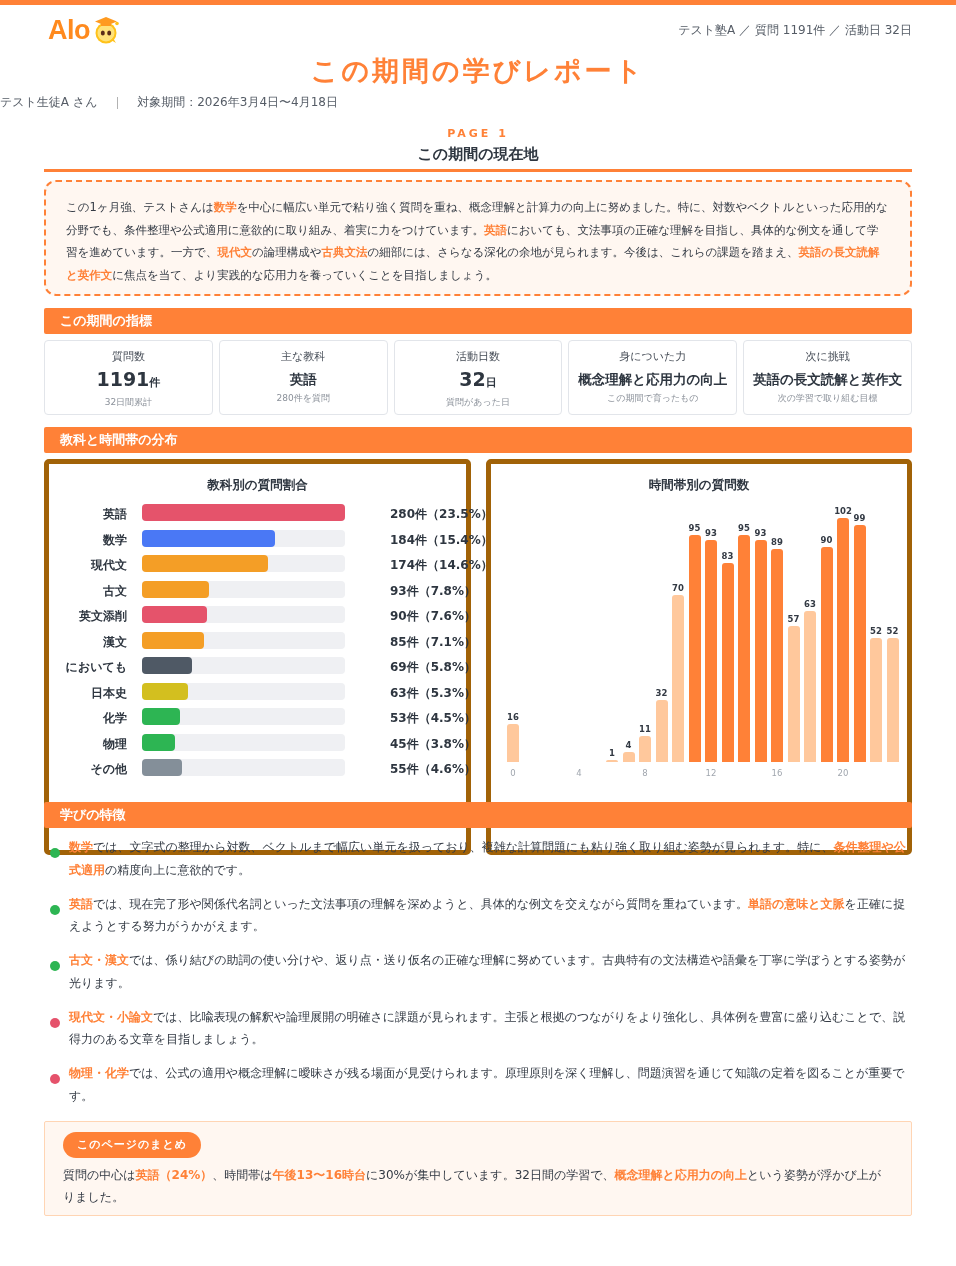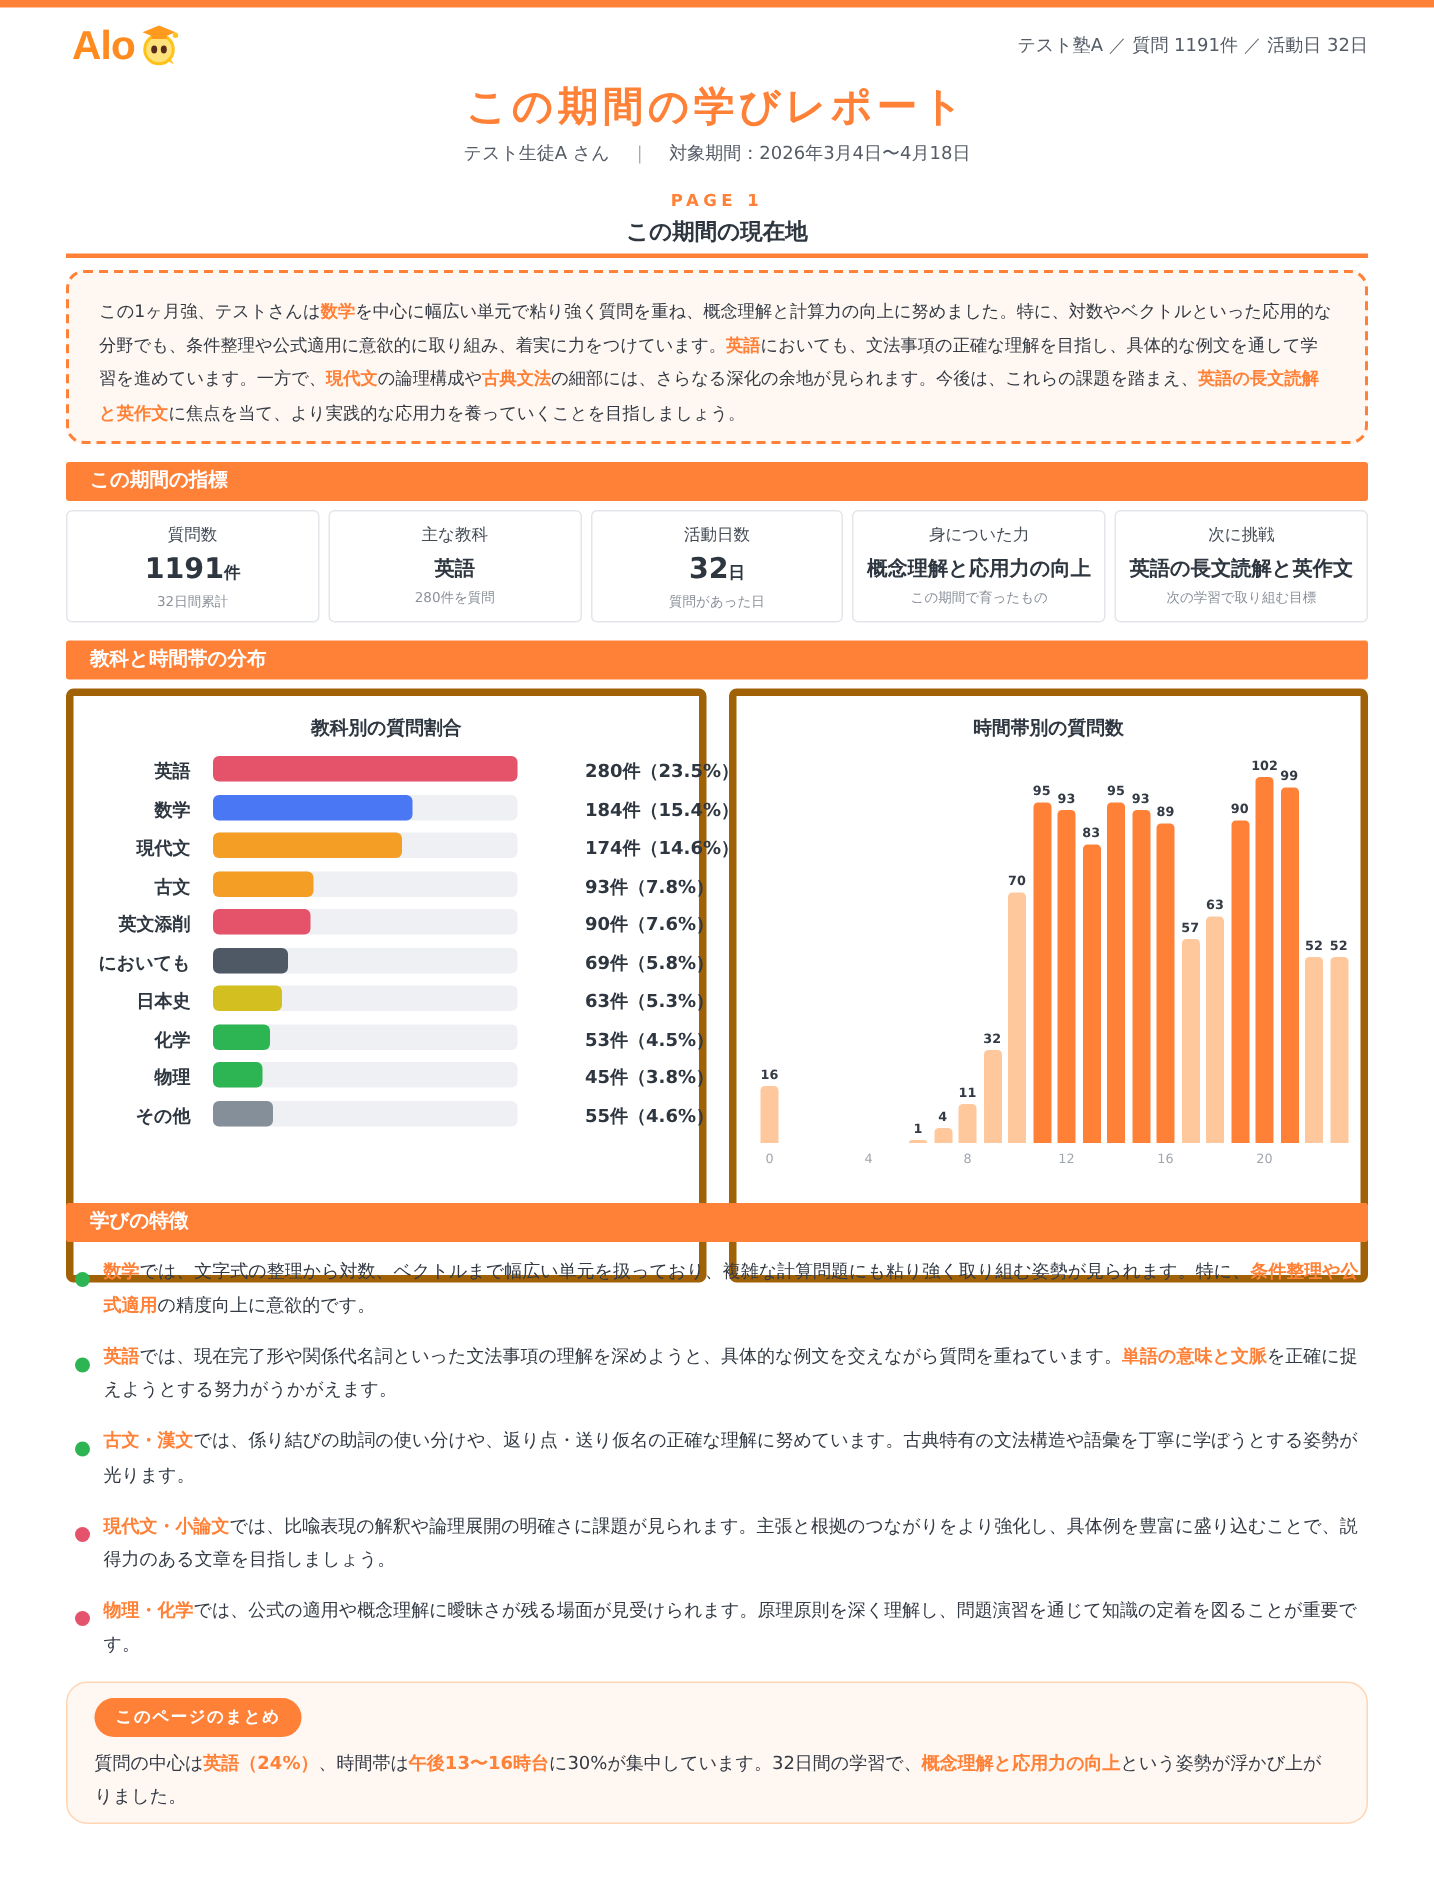--- a/index.html
+++ b/index.html
@@ -4,21 +4,21 @@
 <style>
   * { box-sizing: border-box; margin: 0; padding: 0; }
   html, body { width: 956px; height: 1266px; background: #ffffff; overflow: hidden; }
   body { font-family: "DejaVu Sans", "Liberation Sans", sans-serif; color: #333a44; position: relative; }
   .topbar { position: absolute; left: 0; top: 0; width: 956px; height: 5px; background: #ff8137; }
   .logo { position: absolute; left: 48px; top: 14px; height: 32px; display: flex; align-items: center; }
   .logo-text { font-family: "Liberation Sans", sans-serif; font-weight: 700; font-size: 27px; color: #ff8a1e; letter-spacing: -0.5px; }
   .logo-mascot { width: 30px; height: 30px; margin-left: 1px; position: relative; }
   .header-meta { position: absolute; right: 44px; top: 22px; font-size: 12px; color: #555c66; }
   .title { position: absolute; left: 0; width: 956px; top: 53px; text-align: center; font-size: 27px; font-weight: 700; color: #ff8137; letter-spacing: 3px; }
-  .subtitle { position: absolute; left: 0; width: 956px; top: 94px; text-align: center; font-size: 12px; color: #555c66; }
+  .subtitle { position: absolute; left: 0; width: 956px; top: 94px; font-size: 12px; color: #555c66; }
   .subtitle .sep { margin: 0 14px; color: #999; }
   .page-label { position: absolute; left: 0; width: 956px; top: 127px; text-align: center; font-size: 11px; font-weight: 700; color: #ff8137; letter-spacing: 3px; }
   .page-heading { position: absolute; left: 0; width: 956px; top: 145px; text-align: center; font-size: 15px; font-weight: 700; color: #2e3640; }
   .heading-rule { position: absolute; left: 44px; width: 868px; top: 169px; height: 3px; background: #ff8137; }
   .intro { position: absolute; left: 44px; top: 180px; width: 868px; height: 116px; border: 2px dashed #ff8137; border-radius: 12px; background: #fff7f1; padding: 14px 20px 0 20px; font-size: 11.5px; line-height: 22.5px; color: #333a44; }
   .hl { color: #ff8137; font-weight: 700; }
   .section-bar { position: absolute; left: 44px; width: 868px; height: 26px; background: #ff8137; color: #fff; font-size: 13px; font-weight: 700; padding-left: 16px; line-height: 26px; border-radius: 2px; }
   .metrics { position: absolute; left: 44px; top: 340px; width: 868px; height: 75px; display: flex; gap: 6px; }
   .metric { flex: 1; border: 1px solid #e2e5ea; border-radius: 4px; text-align: center; padding-top: 8px; background: #fff; }
   .metric-label { font-size: 11px; color: #444b55; }
@@ -34,21 +34,21 @@
   .subj-track { position: absolute; left: 93px; top: 2px; width: 203px; height: 17px; background: #eff0f3; border-radius: 4px; }
   .subj-fill { position: absolute; left: 0; top: 0; height: 17px; border-radius: 4px; }
   .subj-val { position: absolute; left: 304px; top: 4px; font-size: 12px; font-weight: 700; color: #2e3640; white-space: nowrap; margin-left: 37px; }
   .hour-chart { position: absolute; left: 14px; top: 34px; width: 396px; height: 280px; }
   .hbar { position: absolute; bottom: 16px; width: 12px; border-radius: 3px 3px 0 0; }
   .hval { position: absolute; width: 24px; margin-left: -6px; text-align: center; font-size: 8.5px; font-weight: 700; color: #333a44; }
   .htick { position: absolute; bottom: 0; width: 24px; margin-left: -6px; text-align: center; font-size: 8.5px; color: #a0a6ae; }
   .features { position: absolute; left: 44px; top: 836px; width: 868px; }
   .feature { position: relative; padding-left: 25px; font-size: 12px; line-height: 22.5px; color: #333a44; margin-bottom: 11.5px; }
   .dot { position: absolute; left: 6px; top: 12px; width: 10px; height: 10px; border-radius: 50%; }
-  .summary { position: absolute; left: 44px; top: 1121px; width: 868px; height: 95px; border: 1px solid #ffd5b4; border-radius: 14px; background: #fff7f1; padding: 10px 18px; }
+  .summary { position: absolute; left: 44px; top: 1121px; width: 868px; height: 95px; border: 1px solid #ffd5b4; border-radius: 2px; background: #fff7f1; padding: 10px 18px; }
   .summary-pill { display: inline-block; background: #ff8137; color: #fff; font-size: 11px; font-weight: 700; padding: 0 14px; height: 26px; line-height: 26px; border-radius: 13px; letter-spacing: 1px; }
   .summary-text { font-size: 12px; line-height: 22px; color: #333a44; margin-top: 6px; }
 </style>
 </head>
 <body>
 
 <div class="topbar"></div>
 
 <div class="logo">
   <span class="logo-text">Alo</span>
@@ -142,20 +142,27 @@
           <div class="subj-fill" style="width: 33.2143%; background: rgb(244, 158, 38);"></div>
         </div>
         <div class="subj-val">93件（7.8%）</div>
       </div>
       <div class="subj-row">
         <div class="subj-name">英文添削</div>
         <div class="subj-track">
           <div class="subj-fill" style="width: 32.1429%; background: rgb(229, 83, 107);"></div>
         </div>
         <div class="subj-val">90件（7.6%）</div>
+      </div>
+      <div class="subj-row">
+        <div class="subj-name">漢文</div>
+        <div class="subj-track">
+          <div class="subj-fill" style="width: 30.3571%; background: rgb(244, 158, 38);"></div>
+        </div>
+        <div class="subj-val">85件（7.1%）</div>
       </div>
       <div class="subj-row">
         <div class="subj-name">においても</div>
         <div class="subj-track">
           <div class="subj-fill" style="width: 24.6429%; background: rgb(79, 89, 101);"></div>
         </div>
         <div class="subj-val">69件（5.8%）</div>
       </div>
       <div class="subj-row">
         <div class="subj-name">日本史</div>

